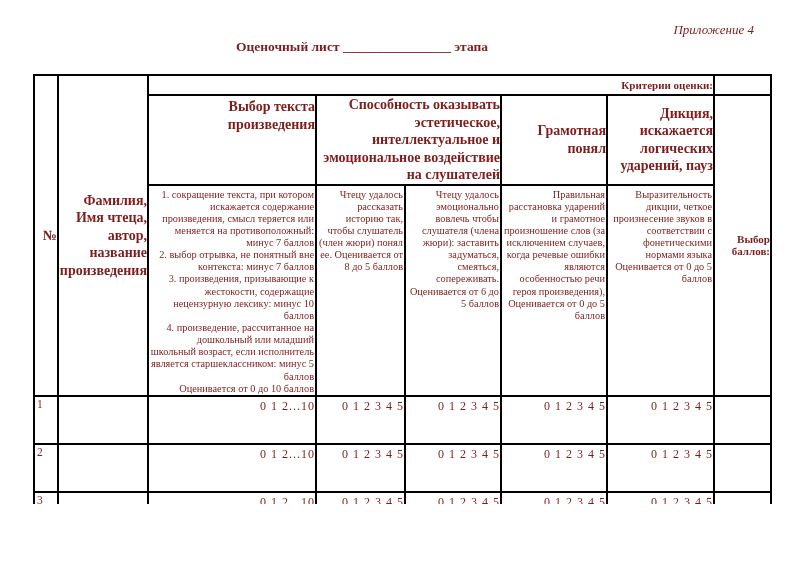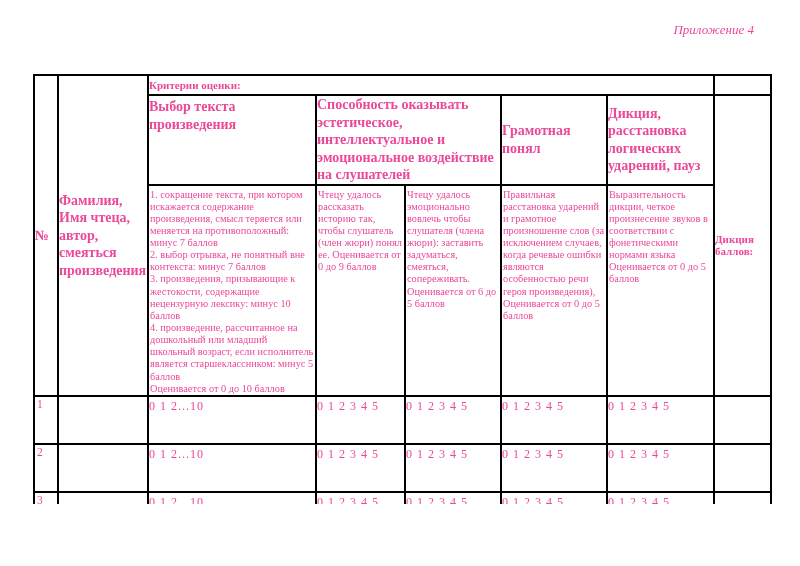--- a/index.html
+++ b/index.html
@@ -1,20 +1,20 @@
 <!DOCTYPE html>
 <html><head>
 <meta charset="utf-8">
 <style>
   html,body{margin:0;padding:0;background:#fff;}
   .page{
     position:relative;
     width:800px;height:504px;
     background:#ffffff;
-    color:#ec4899;
+    color:#7f1d1d;
     font-family:"Liberation Serif", serif;
     overflow:hidden;
   }
   .annotation{
     position:absolute;
     top:22px;right:46px;
     font-style:italic;
     font-size:13px;
   }
   .doc-title{
@@ -28,21 +28,21 @@
     position:absolute;
     left:33px;top:74px;
     width:737px;
     border-collapse:collapse;
     table-layout:fixed;
   }
   table.score td{
     border:2px solid #000;
     padding:0;
     vertical-align:middle;
-    text-align:left;
+    text-align:right;
     overflow:hidden;
   }
   tr.rowA td{height:18px;border-bottom-width:1px;}
   tr.rowB td{height:45px;}
   tr.rowC td{height:156px;vertical-align:top;}
   tr.dataRow td{height:44px;vertical-align:top;}
   .hdr{font-weight:bold;font-size:14px;line-height:1.25;}
   .hdr-pre{white-space:pre-line;overflow-wrap:break-word;}
   .crit-title{font-weight:bold;font-size:11px;}
   .cell-top{vertical-align:top !important;padding-top:2px !important;}
@@ -66,63 +66,64 @@
   }
   .total-hdr{font-weight:bold;font-size:11px;white-space:pre-line;}
 </style>
 </head>
 <body>
 
 <div class="page">
 
   <div class="annotation">Приложение 4</div>
 
+  <div class="doc-title">Оценочный лист ________________ этапа</div>
 
   <table class="score">
     <colgroup>
       <col style="width:24px">
         <col style="width:90px">
         <col style="width:168px">
         <col style="width:89px">
       <col style="width:96px">
         <col style="width:106px">
         <col style="width:107px">
         <col style="width:57px">
     </colgroup>
 
     <tbody>
         <tr class="rowA">
       <td rowspan="3" class="hdr">№</td>
       <td rowspan="3" class="hdr hdr-pre">Фамилия,
 Имя чтеца,
 автор,
-смеяться
+название
 произведения</td>
       <td colspan="5" class="crit-title">Критерии оценки:</td>
       <td></td>
     </tr>
 
     <tr class="rowB">
       <td class="hdr cell-top">Выбор текста произведения</td>
       <td colspan="2" class="hdr">Способность оказывать эстетическое, интеллектуальное и эмоциональное воздействие на слушателей</td>
       <td class="hdr">Грамотная понял</td>
-      <td class="hdr">Дикция, расстановка логических ударений, пауз</td>
-      <td rowspan="2" class="total-hdr">Дикция
+      <td class="hdr">Дикция, искажается логических ударений, пауз</td>
+      <td rowspan="2" class="total-hdr">Выбор
 баллов:</td>
     </tr>
 
     <tr class="rowC">
       <td class="desc">
         <span class="seg">1. сокращение текста, при котором искажается содержание произведения, смысл теряется или меняется на противоположный: </span><span class="seg b">минус 7 баллов</span><span class="seg">
 2. выбор отрывка, не понятный вне контекста: </span><span class="seg b">минус 7 баллов</span><span class="seg">
 3. произведения, призывающие к жестокости, содержащие нецензурную лексику: </span><span class="seg b">минус 10 баллов</span><span class="seg">
 4. произведение, рассчитанное на дошкольный или младший школьный возраст, если исполнитель является старшеклассником: </span><span class="seg b">минус 5 баллов</span><span class="seg">
 Оценивается от 0 до 10 баллов</span>
       </td>
-      <td class="desc">Чтецу удалось рассказать историю так, чтобы слушатель (член жюри) понял ее. Оценивается от 0 до 9 баллов</td>
+      <td class="desc">Чтецу удалось рассказать историю так, чтобы слушатель (член жюри) понял ее. Оценивается от 8 до 5 баллов</td>
       <td class="desc">Чтецу удалось эмоционально вовлечь чтобы слушателя (члена жюри): заставить задуматься, смеяться, сопереживать. Оценивается от 6 до 5 баллов</td>
       <td class="desc">Правильная расстановка ударений и грамотное произношение слов (за исключением случаев, когда речевые ошибки являются особенностью речи героя произведения), Оценивается от 0 до 5 баллов</td>
       <td class="desc">Выразительность дикции, четкое произнесение звуков в соответствии с фонетическими нормами языка Оценивается от 0 до 5 баллов</td>
     </tr>
 
     <tr class="dataRow">
       <td class="num-cell">1</td>
       <td></td>
       <td class="scale-cell">0 1 2...10</td>
       <td class="scale-cell">0 1 2 3 4 5</td>

